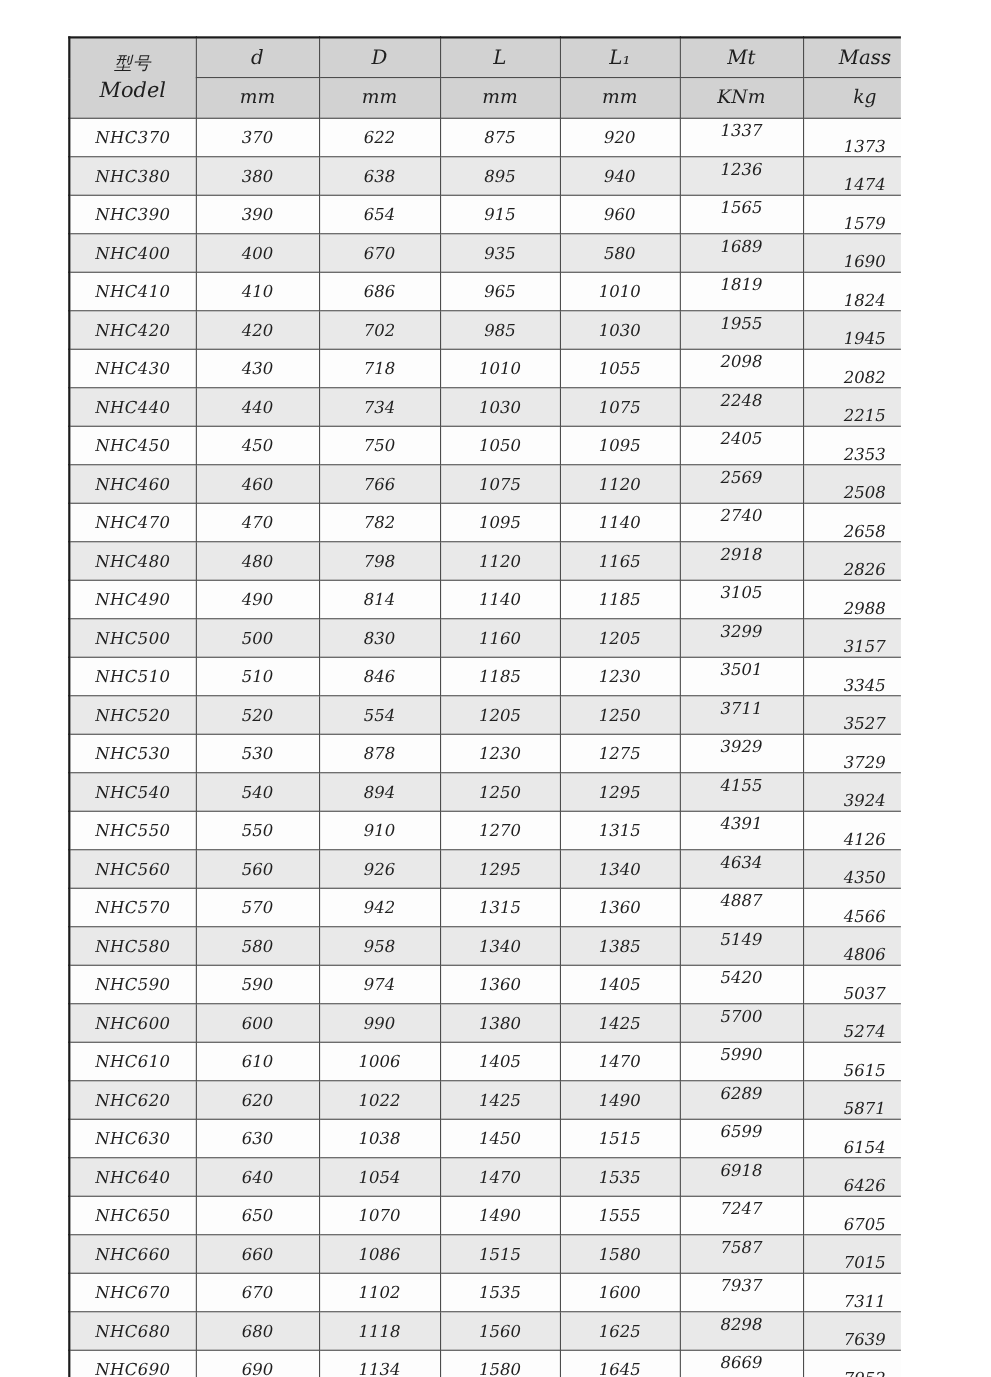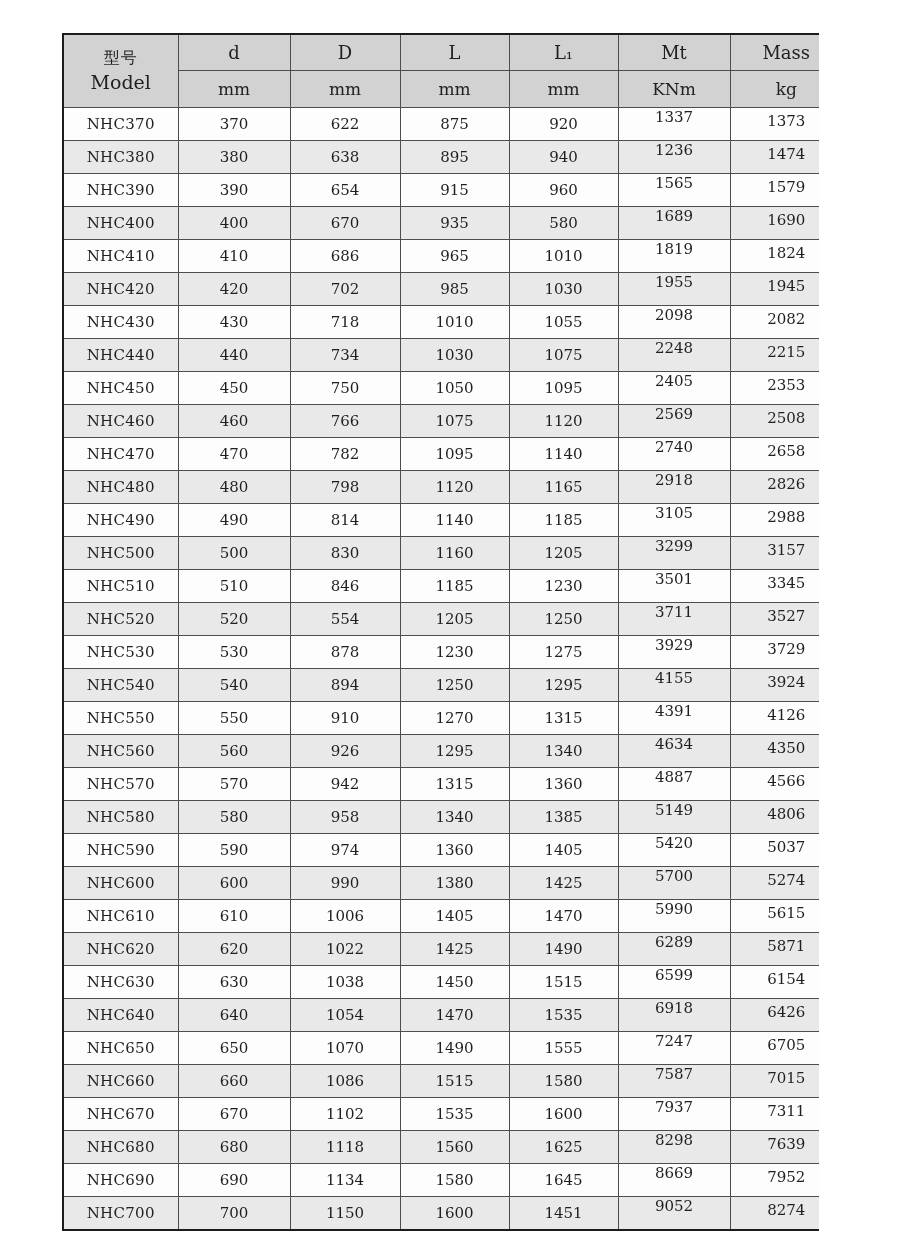--- a/index.html
+++ b/index.html
@@ -11,21 +11,21 @@
     --border-inner:#4d4d4d;
     --text:#1f1f1f;
   }
   html,body{margin:0;padding:0;}
   body{
     width:901px;height:1252px;
     background:var(--page-bg);
     font-family:"DejaVu Serif","Liberation Serif",serif;
     color:var(--text);
   }
-  .page{position:relative;width:819px;height:1252px;overflow:hidden;}
+  .page{position:relative;width:819px;height:1252px;overflow:hidden;font-style:italic;}
   table.spec-table{
     position:absolute;left:62px;top:33px;
     width:780px;
     border-collapse:collapse;
     table-layout:fixed;
     background:var(--row-bg);
   }
   table.spec-table, table.spec-table th, table.spec-table td{
     border:1px solid var(--border-inner);
   }
@@ -44,21 +44,21 @@
   tbody td{
     height:33px;
     text-align:center;
     vertical-align:middle;
     font-size:15px;
     padding:0;
     box-sizing:border-box;
   }
   tbody tr:nth-child(even) td{background:var(--stripe-bg);}
   tbody td.col-mt{vertical-align:bottom;padding-bottom:14px;}
-  tbody td.col-mass{vertical-align:top;padding-top:4px;}
+  tbody td.col-mass{vertical-align:top;padding-top:16px;}
   tbody td.col-model{letter-spacing:0.3px;}
 </style>
 </head>
 <body>
 
 <div class="page">
   <table class="spec-table">
     <colgroup>
       <col style="width:115px">
       <col style="width:112px">

